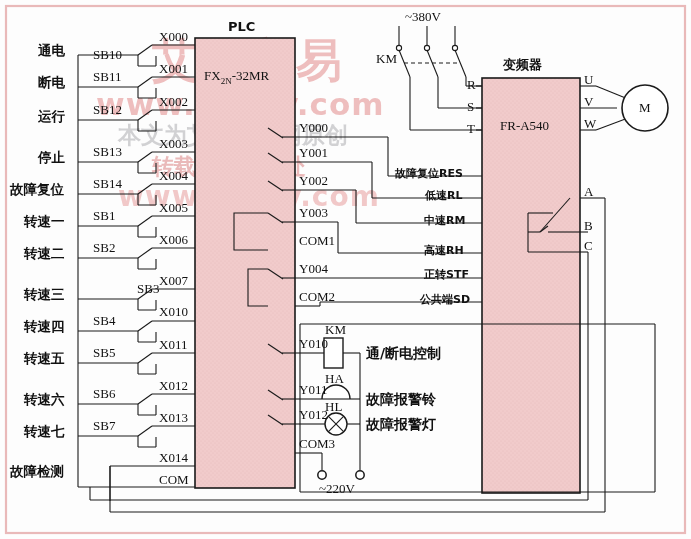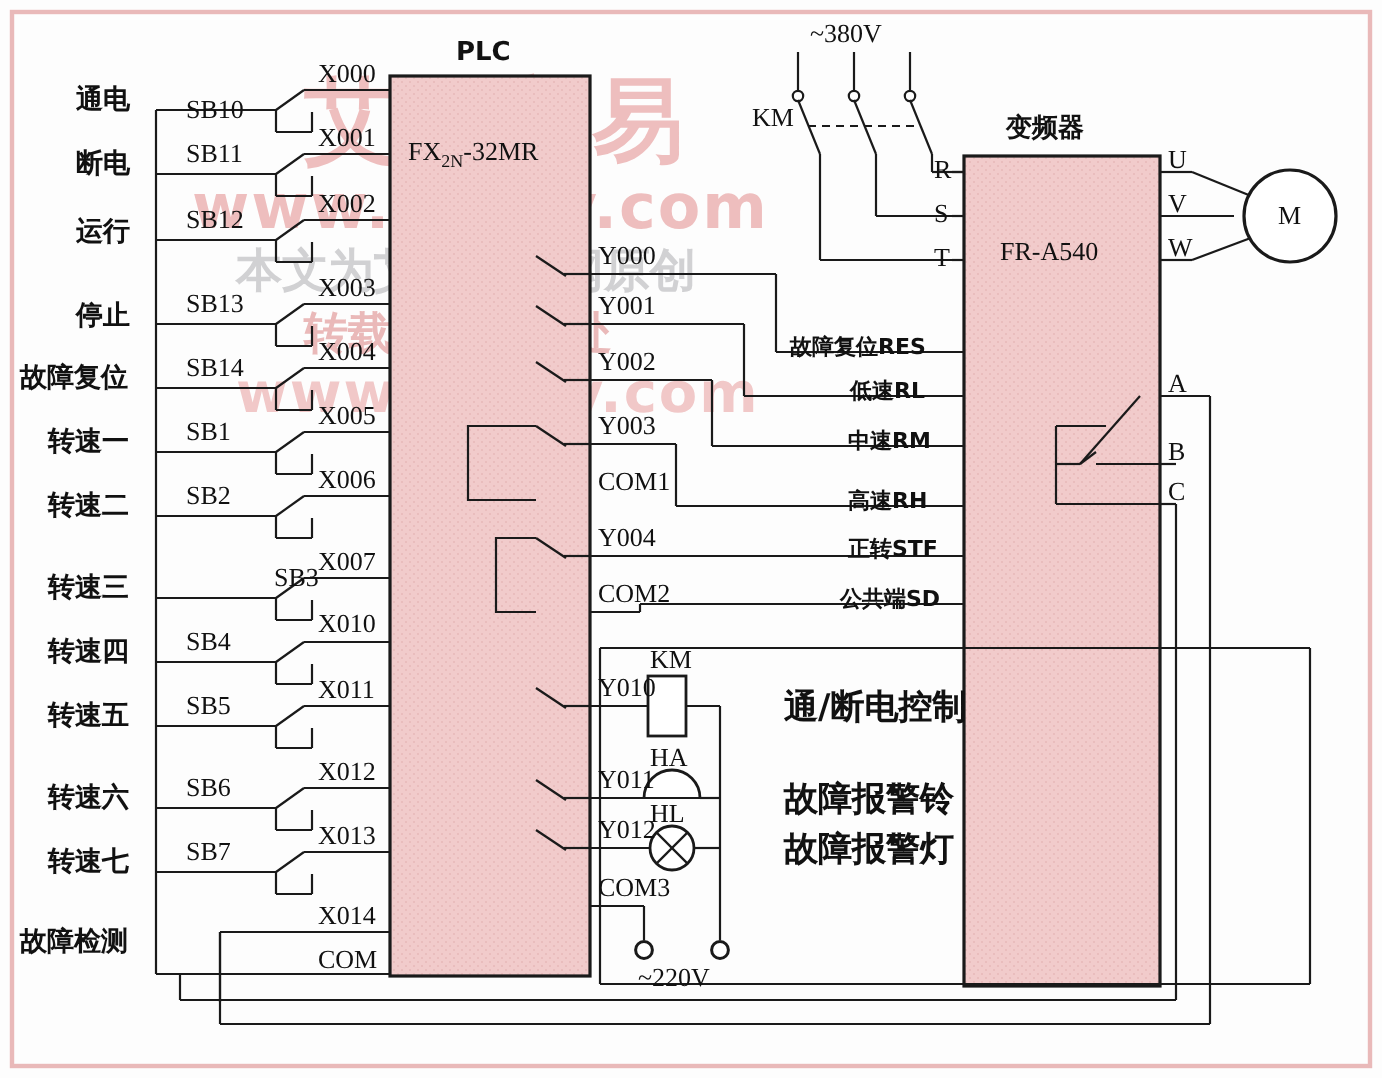--- a/index.html
+++ b/index.html
@@ -6,21 +6,21 @@
   body{font-family:"Liberation Serif","DejaVu Serif",serif;}
   #canvas{position:relative;width:691px;height:539px;background:#fdfdfd;overflow:hidden;}
   svg.layer{position:absolute;left:0;top:0;width:691px;height:539px;}
   .txt{position:absolute;white-space:nowrap;color:#111;line-height:1;}
   .cn{font-family:"DejaVu Sans","Liberation Sans",sans-serif;font-weight:700;}
   .lbl-left{font-size:13.5px;}
   .sb{font-size:13px;}
   .xterm{font-size:13px;}
   .yterm{font-size:13px;}
   .rterm{font-size:11px;}
-  .small{font-size:17px;margin-left:26px;}
+  .small{font-size:14px;}
   .blk-title{font-size:13px;}
   .wm{position:absolute;pointer-events:none;user-select:none;}
   .wm1{font-family:"DejaVu Sans","Liberation Sans",sans-serif;font-weight:700;
        color:rgba(205,48,48,0.30);}
   .wm2{font-family:"Liberation Serif","DejaVu Serif",serif;font-weight:700;
        color:rgba(120,120,128,0.33);}
   .wm3{font-family:"DejaVu Sans","Liberation Sans",sans-serif;font-weight:700;
        color:rgba(196,54,54,0.34);}
 </style>
 </head>

